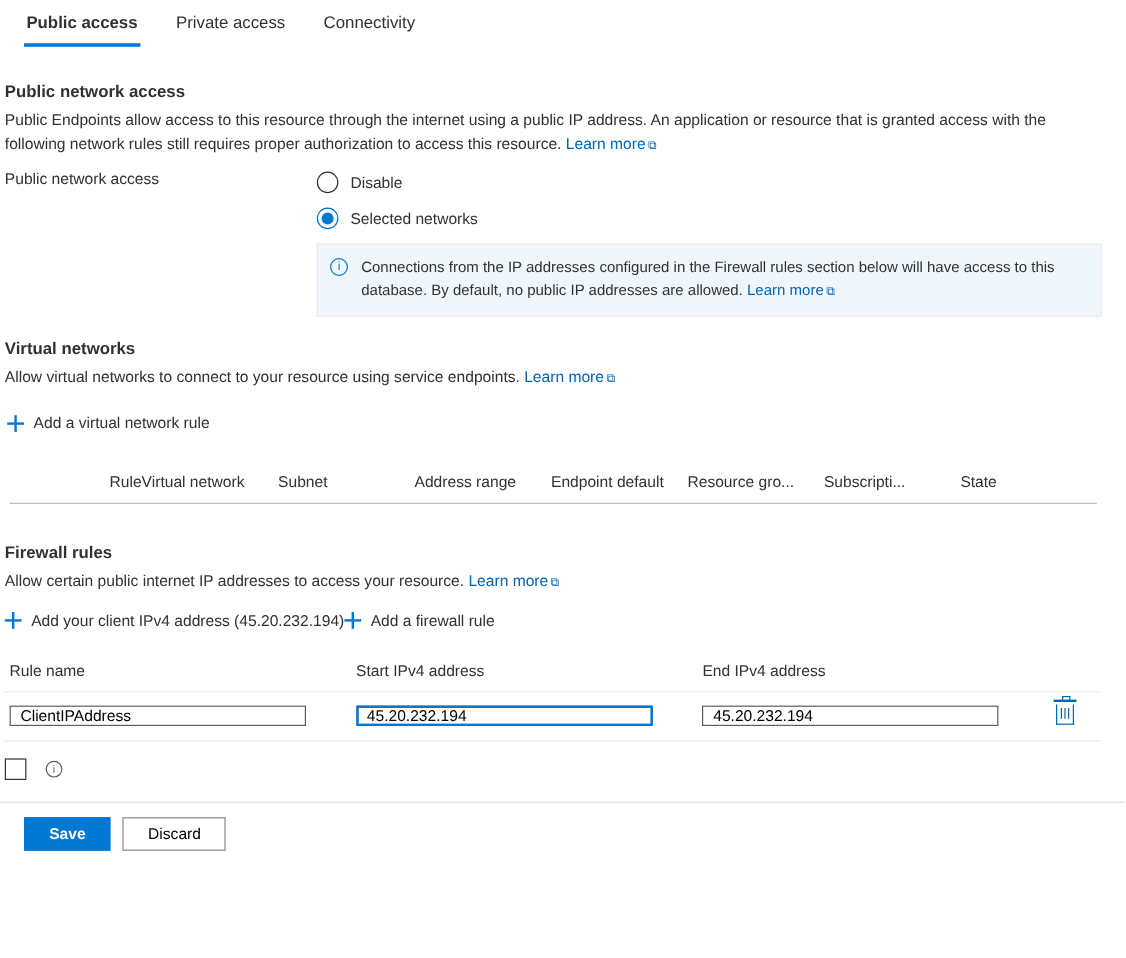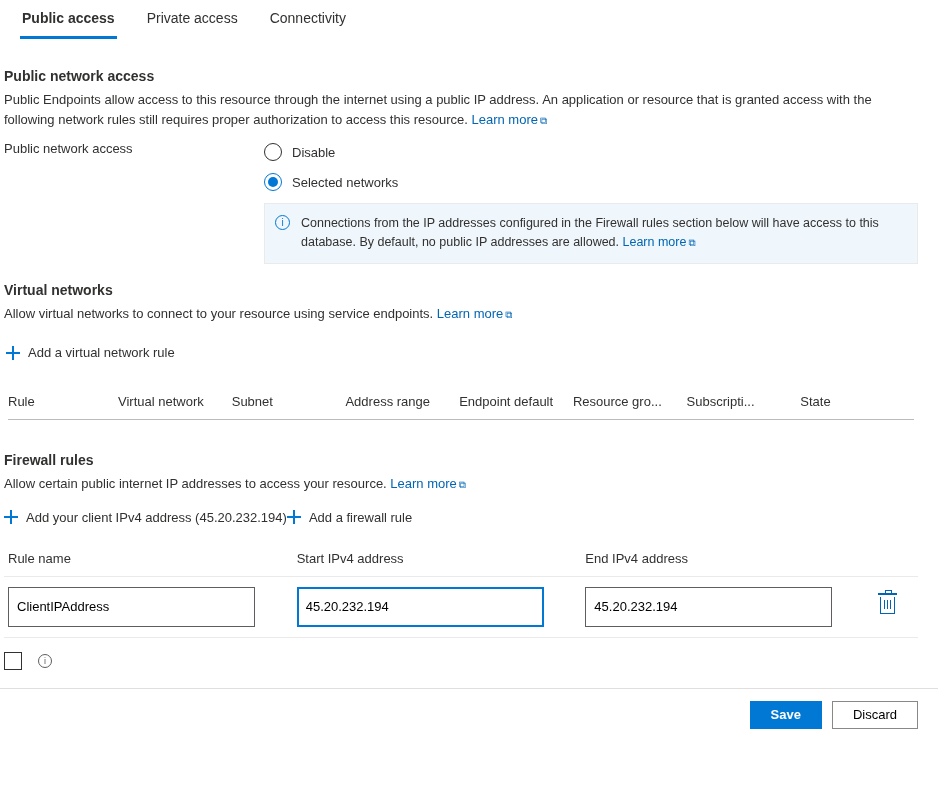--- a/index.html
+++ b/index.html
@@ -65,48 +65,47 @@
   .plus::before, .plus::after{
     content:""; position:absolute; background:#0078d4;
   }
   .plus::before{left:6px;top:0;width:2px;height:14px;}
   .plus::after{left:0;top:6px;width:14px;height:2px;}
   .vn-table-head{
     display:flex; gap:0; padding: 20px 0 10px 0; font-size:13px;
     border-bottom:1px solid #bbb; margin: 0 4px;
   }
   .vn-table-head > div { flex: 1; min-width: 0;}
-  .vn-table-head .c1{flex:0 0 110px;}
+  .vn-table-head .c1{flex:0 0 110px;text-align:right;}
   .firewall-actions{display:flex;align-items:center; margin: 16px 0;}
   .fw-head{display:flex;gap:28px;padding: 10px 4px;border-bottom:1px solid #eaeaea;font-size:13px;}
   .fw-head > div, .fw-row > div {flex:1;min-width:0;}
   .fw-head .spacer, .fw-row .spacer{flex:0 0 40px;}
   .fw-row{display:flex;gap:28px;align-items:center;padding:10px 4px;border-bottom:1px solid #eaeaea;}
   input.txt{
-    width:100%; max-width:247px; height:40px; border:1px solid #605e5c; padding:2px 8px;
+    width:100%; max-width:247px; height:17px; border:1px solid #605e5c; padding:2px 8px;
     font-family:inherit;font-size:13px;outline:none;
   }
   input.txt.focus{border-color:#0078d4;outline:2px solid #0078d4;outline-offset:-2px;}
   .trash{
     width:15px;height:17px;border:1px solid #0065b3;border-top:none;position:relative;cursor:pointer;display:inline-block;margin-left:6px;
   }
   .trash::before{content:"";position:absolute;top:-4px;left:-3px;width:19px;height:2px;background:#0065b3;}
   .trash::after{content:"";position:absolute;top:-7px;left:4px;width:5px;height:3px;border:1px solid #0065b3;border-bottom:none;}
   .trash .bar{position:absolute;top:3px;width:1px;height:9px;background:#0065b3;}
   .trash .b1{left:3px;} .trash .b2{left:6px;} .trash .b3{left:9px;}
   .checkbox-row{display:flex;align-items:center;gap:10px;margin:14px 0 18px 0;cursor:pointer;}
   .checkbox{width:18px;height:18px;border:1px solid #323130;}
   .info-small{
     width:14px;height:14px;border:1px solid #605e5c;border-radius:50%;
     font-size:9px;line-height:13px;text-align:center;color:#605e5c;display:inline-block;margin-left:6px;
   }
   .footer{
     border-top:1px solid #e1dfdd; padding:12px 20px; display:flex;gap:10px;
     margin-top: 4px;
-    justify-content: flex-end;
   }
   .btn{
     height:28px;padding:0 20px;font-family:inherit;font-size:13px;cursor:pointer;
     border:1px solid #8a8886;background:#fff;
   }
   .btn.primary{background:#0078d4;color:#fff;border-color:#0078d4;font-weight:600;}
 </style>
 </head>
 <body>
 

